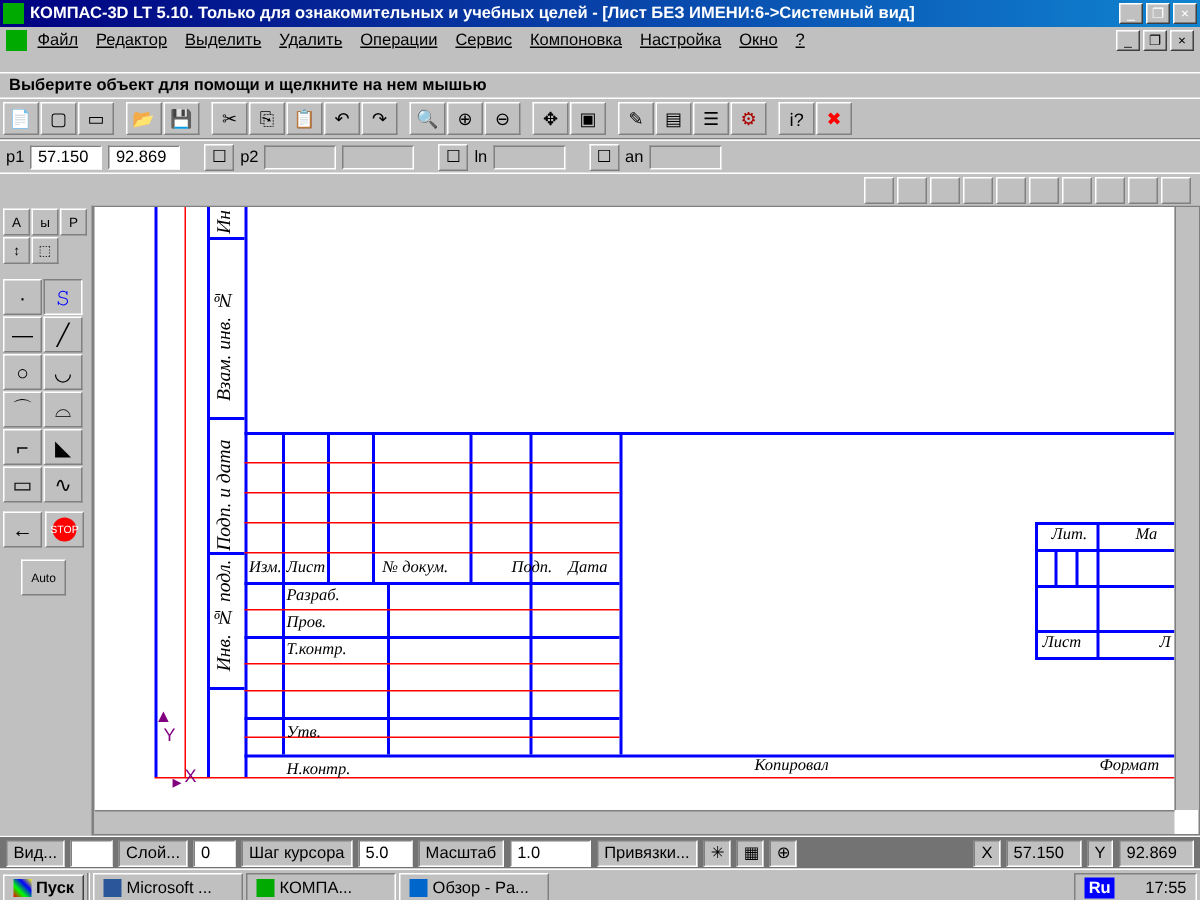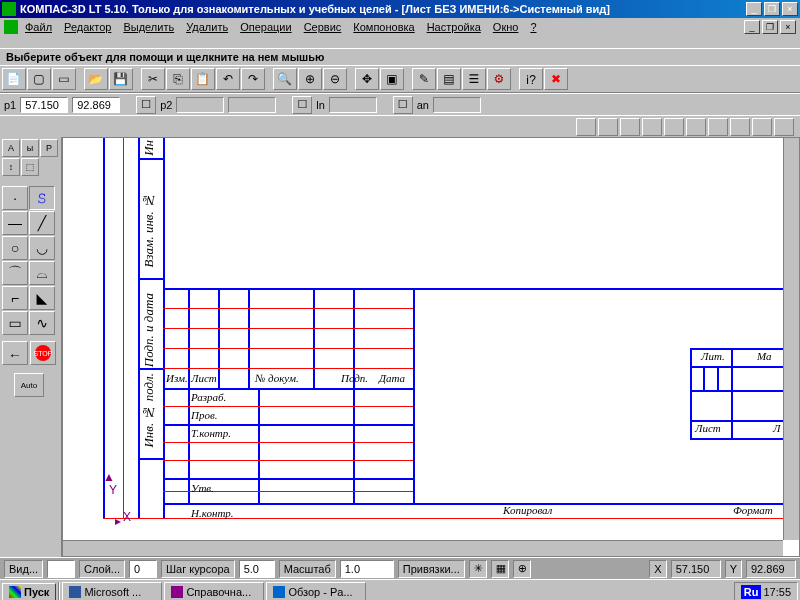--- a/index.html
+++ b/index.html
@@ -34,27 +34,27 @@
 .canvas { position:absolute; inset:0; }
 .redline-h { position:absolute; height:1px; background:#f00; }
 .redline-v { position:absolute; width:1px; background:#f00; }
 .blueline-h { position:absolute; height:2px; background:#00f; }
 .blueline-v { position:absolute; width:2px; background:#00f; }
 .stamp-txt { position:absolute; font-style:italic; font-family:"Times New Roman",serif; font-size:11px; }
 .stamp-vtxt { position:absolute; font-style:italic; font-family:"Times New Roman",serif; font-size:13px; writing-mode:vertical-rl; transform:rotate(180deg); }
 .axis-arrow { position:absolute; color:#800080; font-size:12px; }
 .hscroll { position:absolute; left:0; right:16px; bottom:0; height:16px; background:#c0c0c0; border-top:1px solid #808080; }
 .vscroll { position:absolute; top:0; right:0; bottom:16px; width:16px; background:#c0c0c0; border-left:1px solid #808080; }
-.statusbar { background:#a3a3a3; border-top:1px solid #fff; height:22px; display:flex; align-items:center; padding:2px 4px; gap:4px; }
+.statusbar { background:#737373; border-top:1px solid #fff; height:22px; display:flex; align-items:center; padding:2px 4px; gap:4px; }
 .sb-field { border:1px solid #808080; border-right-color:#fff; border-bottom-color:#fff; padding:1px 4px; height:18px; display:flex; align-items:center; background:#c0c0c0; }
 .taskbar { background:#c0c0c0; border-top:1px solid #fff; height:24px; display:flex; align-items:center; padding:1px 2px; gap:2px; }
 .startbtn { border:1px solid #fff; border-right-color:#404040; border-bottom-color:#404040; padding:2px 6px; display:flex; align-items:center; gap:3px; font-weight:bold; }
 .taskbtn { border:1px solid #fff; border-right-color:#808080; border-bottom-color:#808080; padding:2px 6px; height:20px; display:flex; align-items:center; gap:3px; width:100px; overflow:hidden; white-space:nowrap; }
 .taskbtn.active { border-color:#808080; border-right-color:#fff; border-bottom-color:#fff; }
-.tray { margin-left:auto; border:1px solid #808080; border-right-color:#fff; border-bottom-color:#fff; padding:2px 6px; display:flex; align-items:center; gap:2px; }
+.tray { margin-left:auto; border:1px solid #808080; border-right-color:#fff; border-bottom-color:#fff; padding:2px 6px; display:flex; align-items:center; gap:20px; }
 .smicon { width:12px; height:12px; display:inline-block; }
 </style>
 </head>
 <body>
 
 <div class="titlebar">
   <div class="ticon"></div>
   <div class="ttxt">КОМПАС-3D LT 5.10. Только для ознакомительных и учебных целей - [Лист БЕЗ ИМЕНИ:6-&gt;Системный вид]</div>
   <div class="winbtns">
     <div class="winbtn">_</div>
@@ -293,23 +293,23 @@
 <div class="taskbar">
   <div class="startbtn">
     <span class="smicon" style="background:linear-gradient(45deg,#f00,#0f0,#00f,#ff0);"></span>
     <span>Пуск</span>
   </div>
   <div style="width:2px;height:20px;border-left:1px solid #808080;border-right:1px solid #fff;"></div>
   <div class="taskbtn">
       <span class="smicon" style="background:#2b579a;"></span>
       <span>Microsoft ...</span>
     </div>
-  <div class="taskbtn">
-      <span class="smicon" style="background:#808;"></span>
-      <span>Справочна...</span>
+  <div class="taskbtn active">
+      <span class="smicon" style="background:#0a0;"></span>
+      <span>КОМПА...</span>
     </div>
   <div class="taskbtn">
       <span class="smicon" style="background:#06c;"></span>
       <span>Обзор - Pa...</span>
     </div>
   <div class="tray">
     <span style="background:#00f;color:#fff;padding:1px 3px;font-weight:bold;">Ru</span>
     <span>17:55</span>
   </div>
 </div>

